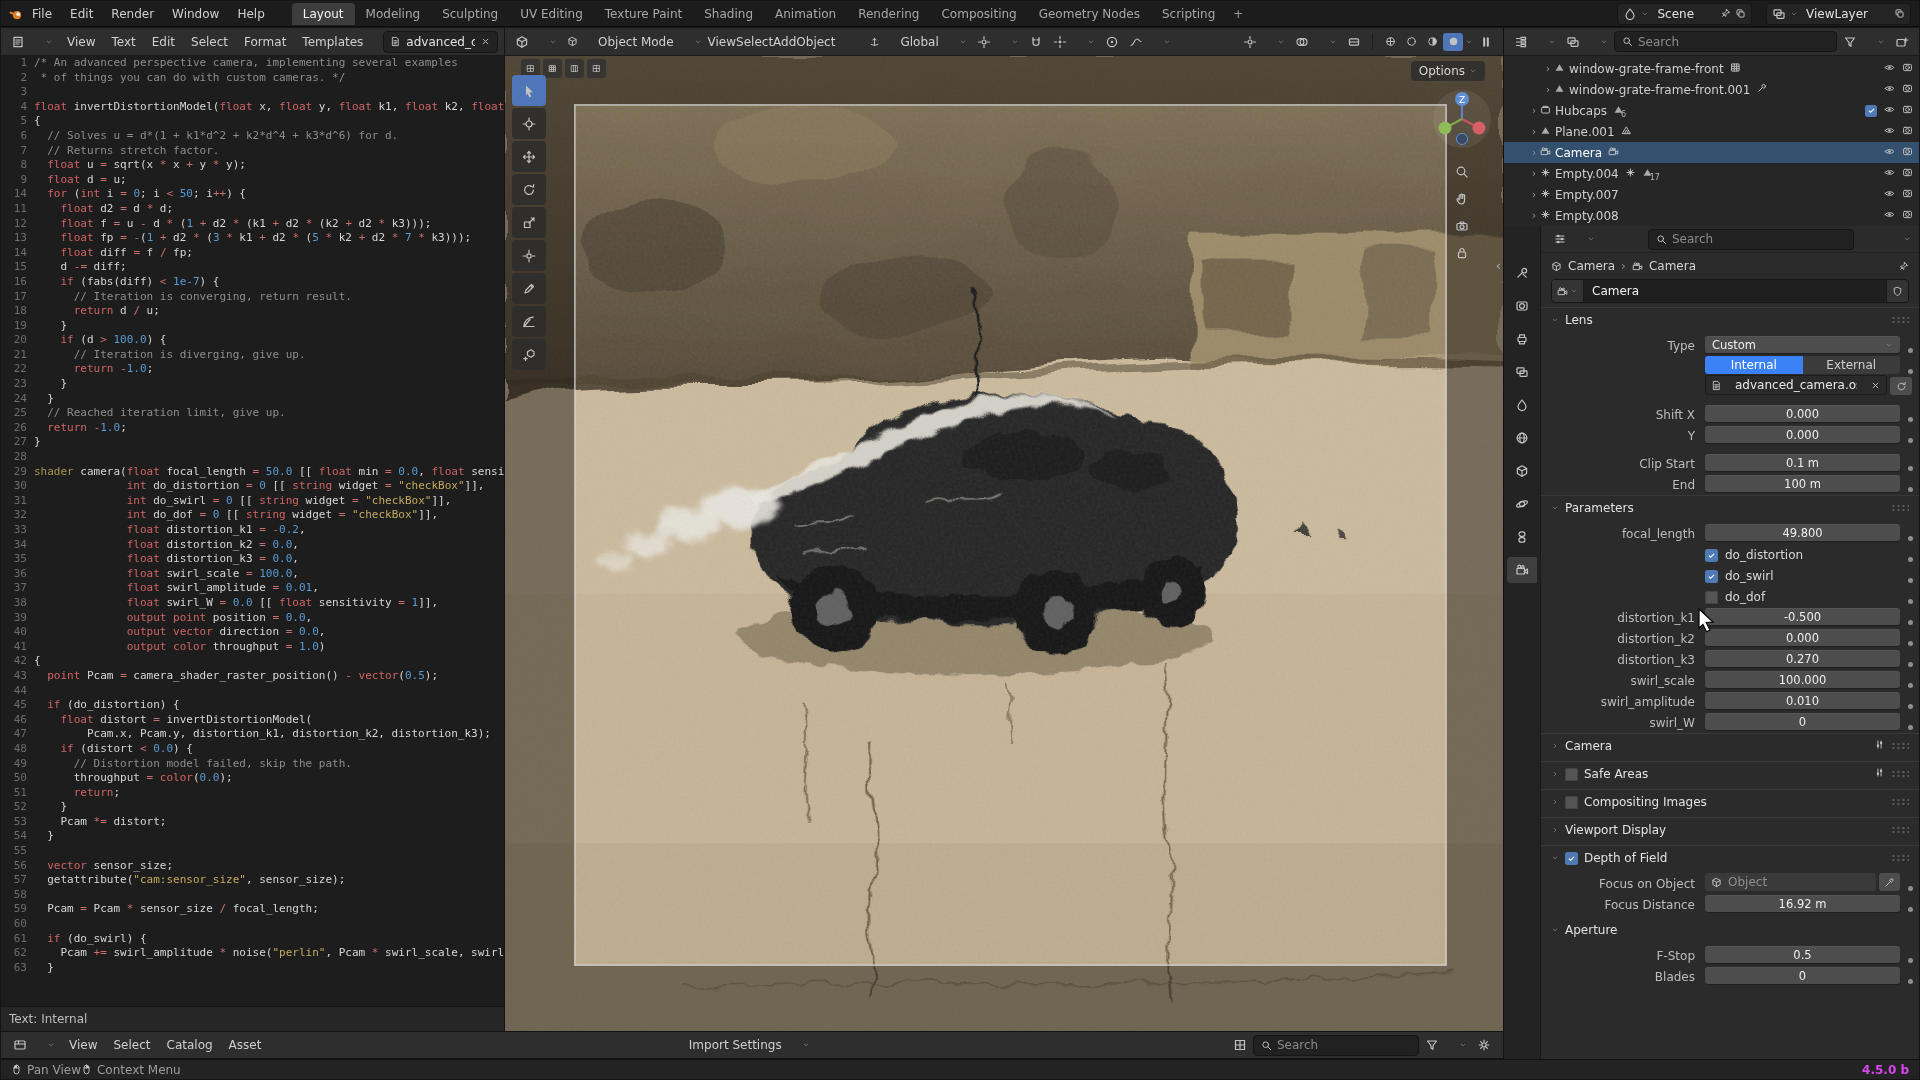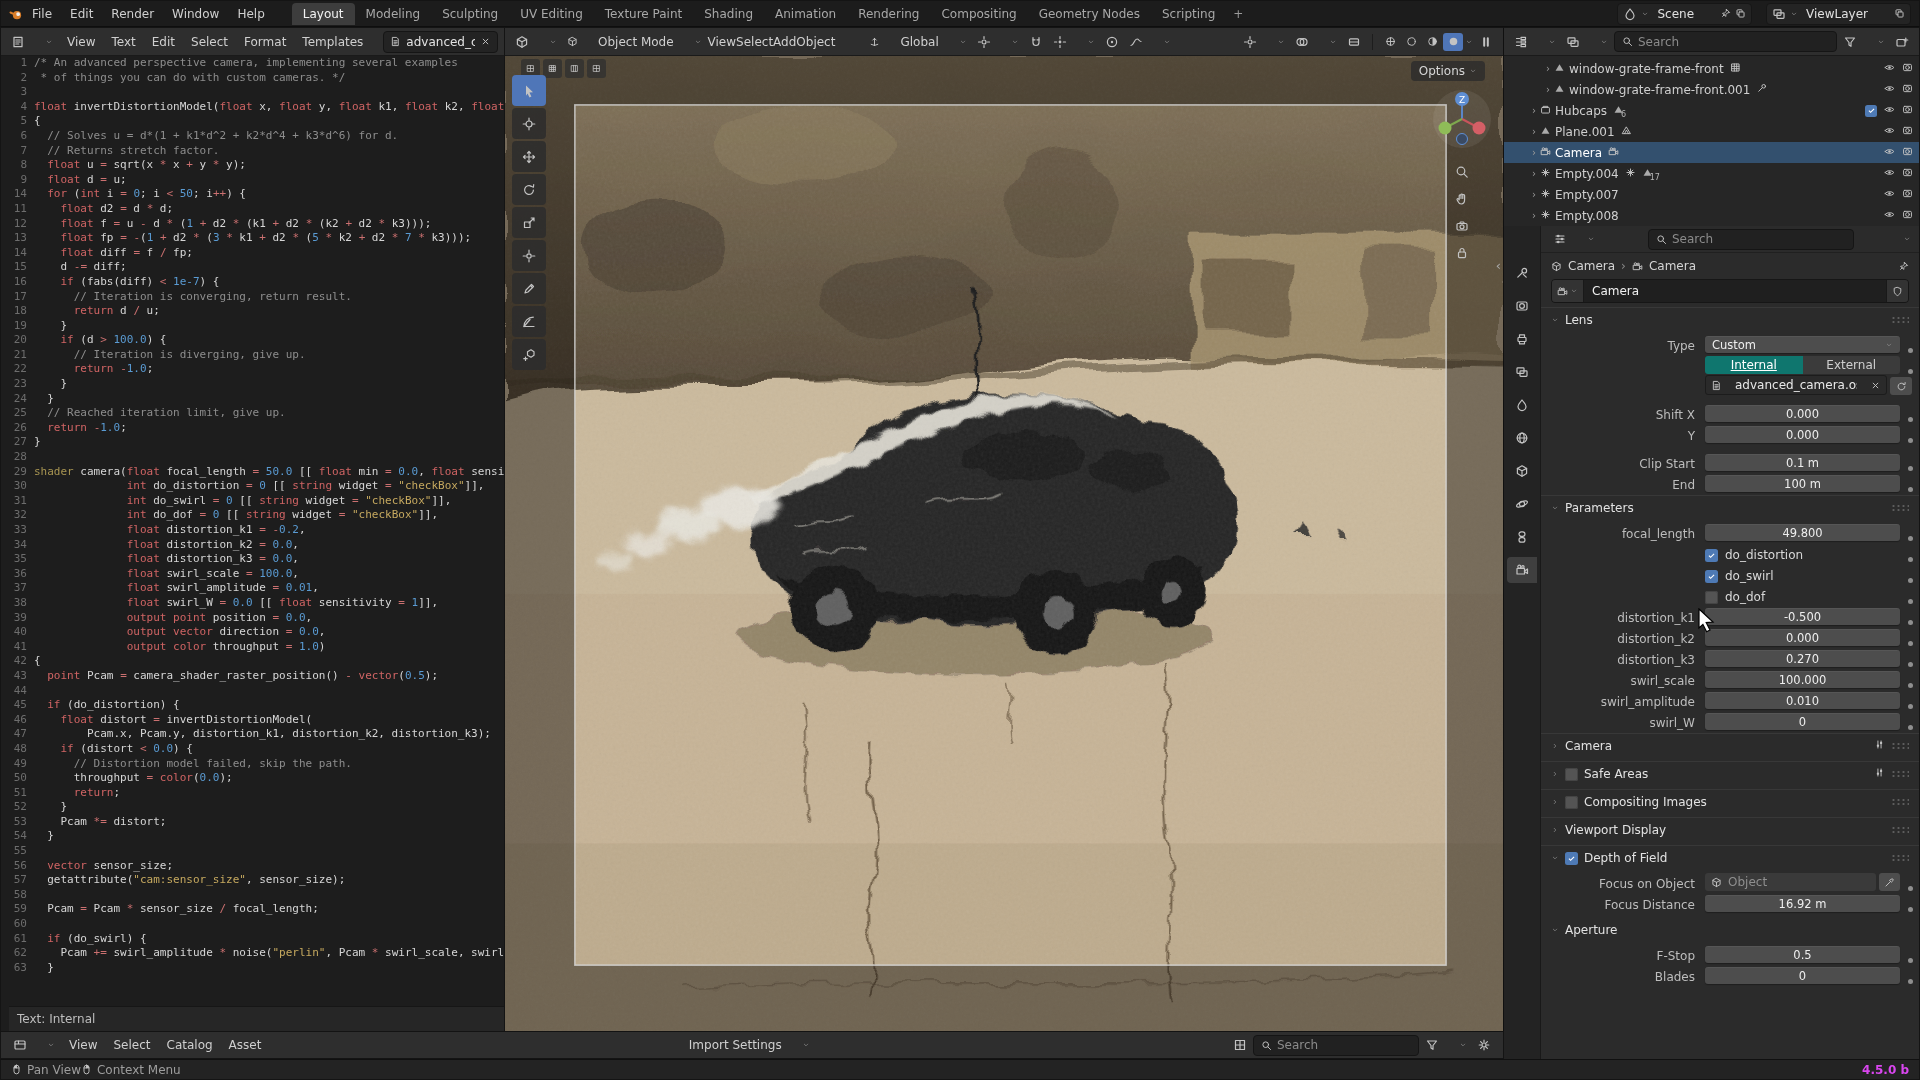--- a/index.html
+++ b/index.html
@@ -27,21 +27,21 @@
   .ebtn{display:flex;align-items:center;gap:20px;padding:2px 4px;border-radius:3px;}
   
   #texted{left:0;top:27px;width:505px;height:1005px;background:#1d1d1d;}
   #code{position:absolute;top:28px;bottom:24px;left:0;right:0;overflow:hidden;
         font-family:"DejaVu Sans Mono","Liberation Mono",monospace;font-size:11px;line-height:14.6px;}
   .cl{white-space:pre;display:flex;}
   .ln{width:26px;flex:none;text-align:right;color:#6d6d6d;padding-right:7px;}
   .ct{color:#d6d6d6;}
   .tk-k{color:#d06464;} .tk-k2{color:#a89552;} .tk-s{color:#c6a95f;}
   .tk-n{color:#5a9bd3;} .tk-c{color:#8d8d8d;} .tk-o{color:#cb7070;}
-  #tefoot{position:absolute;left:8px;right:0;bottom:0;height:24px;background:#262626;border-top:1px solid #161616;display:flex;align-items:center;padding:0 8px;color:#bdbdbd;}
+  #tefoot{position:absolute;left:0;right:0;bottom:0;height:24px;background:#262626;border-top:1px solid #161616;display:flex;align-items:center;padding:0 8px;color:#bdbdbd;}
   .dblock{display:flex;align-items:center;gap:5px;background:#232323;border:1px solid #151515;border-radius:4px;height:20px;padding:0 6px;margin-left:10px;max-width:120px;overflow:hidden;}
   .dblock span.t{white-space:nowrap;overflow:hidden;color:#e3e3e3;}
   
   #viewport{left:504px;top:27px;width:1000px;height:1005px;background:#3a352e;overflow:hidden;}
   #vphead{position:absolute;left:0;top:0;right:0;height:27px;background:#2e2e2e;border-bottom:1px solid #1a1a1a;display:flex;align-items:center;padding:0 6px;gap:2px;z-index:5;}
   #scenewrap{position:absolute;left:0;top:27px;right:0;bottom:0;}
   #vtools{position:absolute;left:7px;top:47px;width:36px;display:flex;flex-direction:column;gap:2px;z-index:4;}
   .vtool{width:34px;height:31px;background:#2d2d2dd9;border-radius:4px;display:flex;align-items:center;justify-content:center;}
   .vtool.active{background:#4f76b8;}
   #vopts{position:absolute;right:18px;top:33px;z-index:4;display:flex;align-items:center;gap:4px;background:#2c2c2cd0;padding:3px 8px;border-radius:4px;color:#d6d6d6;}
@@ -78,21 +78,21 @@
   .pname .shield{background:#333;height:100%;display:flex;align-items:center;padding:0 5px;border-left:1px solid #191919;}
   .phdr{display:flex;align-items:center;gap:6px;height:24px;padding:0 10px;border-top:1px solid #383838;color:#e2e2e2;margin-top:3px;}
   .phdr .grow{flex:1;}
   .grip{width:18px;height:8px;background:radial-gradient(circle,#6a6a6a 1px,transparent 1.2px);background-size:5px 4px;opacity:.8;}
   .prow{display:flex;align-items:flex-end;height:20px;margin:1px 0;padding:0 6px 0 0;}
   .plabel{width:154px;text-align:right;padding-right:10px;color:#bdbdbd;flex:none;white-space:nowrap;}
   .pfield{width:196px;height:17px;background:#4d4d4d;border-radius:3px;display:flex;align-items:center;justify-content:center;color:#eeeeee;box-shadow:inset 0 1px 0 rgba(255,255,255,.05),0 1px 1px rgba(0,0,0,.3);font-size:11.5px;}
   .pdot{margin-left:8px;width:5px;height:5px;border-radius:50%;background:#8f8f8f;flex:none;}
   .seg{width:196px;display:flex;height:18px;border-radius:3px;overflow:hidden;}
   .seg div{flex:1;display:flex;align-items:center;justify-content:center;}
-  .seg .on{background:#0f766e;color:#fff;text-decoration:underline;}
+  .seg .on{background:#3b82f6;color:#fff;}
   .seg .off{background:#3b3b3b;color:#cfcfcf;}
   .chk{width:13px;height:13px;border-radius:2.5px;background:#4e7ab5;display:flex;align-items:center;justify-content:center;flex:none;}
   .chk.off{background:#545454;box-shadow:inset 0 0 0 1px #444;}
   .chk svg{width:9px;height:9px;stroke:#fff;stroke-width:2;fill:none;}
   .chklabel{margin-left:7px;color:#d8d8d8;}
   .scriptf{width:170px;height:18px;background:#2a2a2a;border:1px solid #1c1c1c;border-radius:3px;display:flex;align-items:center;gap:13px;padding:0 5px;color:#e8e8e8;}
   .sqbtn{width:22px;height:18px;background:#4d4d4d;border-radius:3px;display:flex;align-items:center;justify-content:center;margin-left:3px;}
   .objfield{width:170px;height:18px;background:#3a3a3a;border-radius:3px;display:flex;align-items:center;gap:6px;padding:0 6px;color:#8f8f8f;}
   
   #assetbar{left:0;top:1031px;width:1504px;height:28px;background:#2e2e2e;display:flex;align-items:center;padding:0 8px;gap:2px;border-top:1px solid #131313;}

